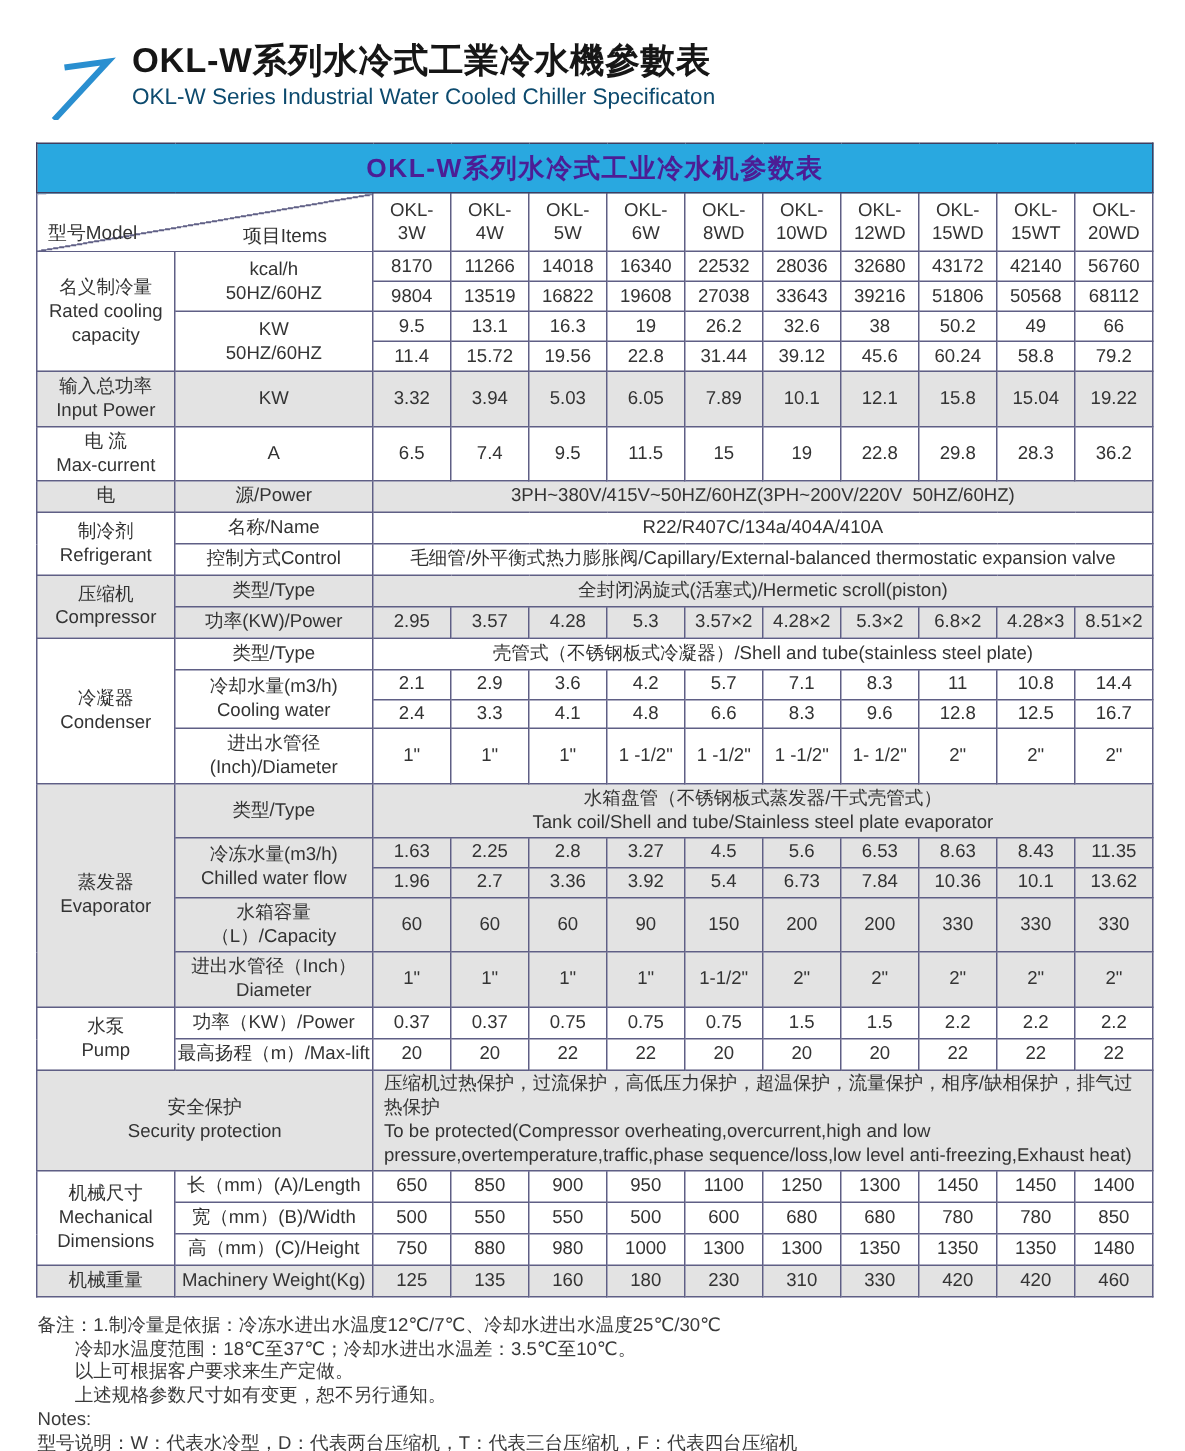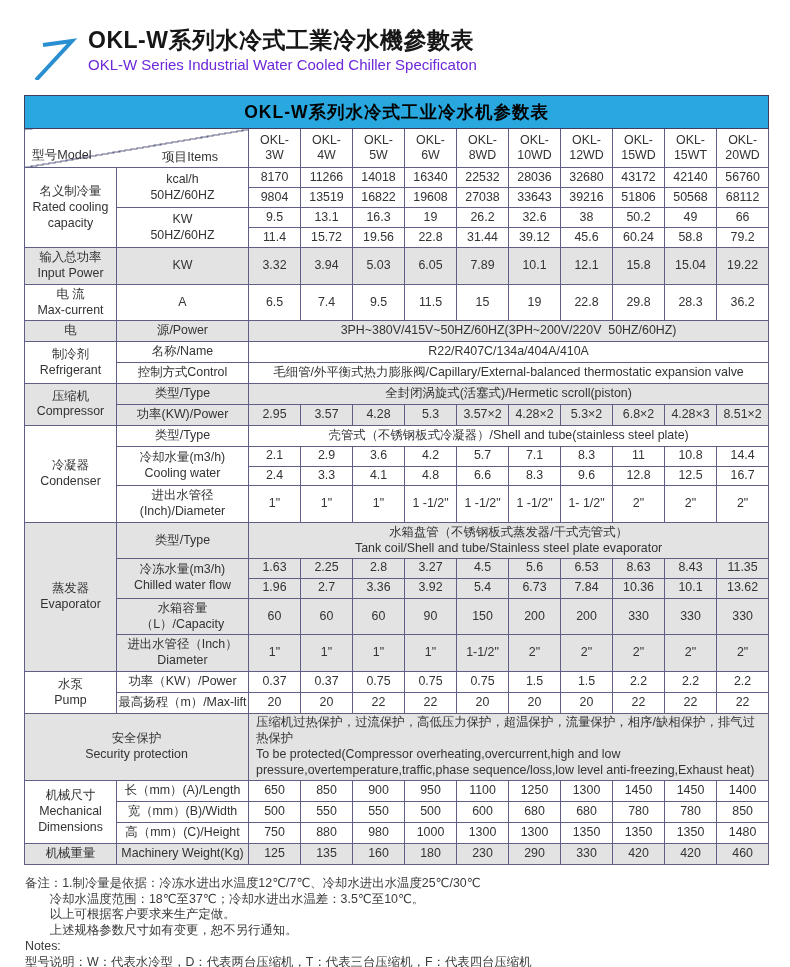--- a/index.html
+++ b/index.html
@@ -2,29 +2,29 @@
 <html><head>
 <meta charset="utf-8">
 <style>
   html,body{margin:0;padding:0;background:#fff;}
   body{width:790px;font-family:"Liberation Sans","DejaVu Sans",sans-serif;color:#222;}
 
   
   .hd{display:flex;align-items:flex-start;padding:7px 0 0 26px;margin-top:20px;}
   .hd-logo{flex:0 0 auto;margin:5px 10px 0 0;}
   .t1{font-size:23px;font-weight:bold;color:#161616;letter-spacing:.5px;line-height:1.15;}
-  .t2{font-size:15px;color:#6d28d9;margin-top:3px;font-weight:500;}
+  .t2{font-size:15px;color:#0c4a6e;margin-top:3px;font-weight:500;}
 
   
   .twrap{margin:15px 0 0 24px;}
   table{border-collapse:collapse;table-layout:fixed;width:744px;border:1px solid #3e3e60;}
   td{border:1px solid #5f5f85;text-align:center;vertical-align:middle;
      padding:1.5px 1px;font-size:12.4px;line-height:1.28;color:#333;background:#fff;}
   tr.g td{background:#e3e3e3;}
-  td.cap{background:#29a8e0;color:#000000;font-size:17.5px;font-weight:bold;
+  td.cap{background:#29a8e0;color:#4c1d95;font-size:17.5px;font-weight:bold;
          letter-spacing:1px;padding:5px 0;border-color:#3e3e60;}
   td.corner{padding:0;height:38px;position:relative;
     background-image:linear-gradient(to bottom right,transparent 49.2%,#5f5f85 49.2%,#5f5f85 50.8%,transparent 50.8%);}
   .c-model{position:absolute;left:7px;bottom:4px;font-size:12.6px;}
   .c-items{position:absolute;right:30px;top:20px;font-size:12.6px;}
   td.model div{line-height:1.25;}
   td.span{white-space:pre-wrap;}
   td.span.left{text-align:left;padding-left:7px;}
   td.lbl,td.item{padding:2px 1px;}
 
@@ -870,21 +870,21 @@
           <td class="val">
             <div>160</div>
           </td>
           <td class="val">
             <div>180</div>
           </td>
           <td class="val">
             <div>230</div>
           </td>
           <td class="val">
-            <div>290</div>
+            <div>310</div>
           </td>
           <td class="val">
             <div>330</div>
           </td>
           <td class="val">
             <div>420</div>
           </td>
           <td class="val">
             <div>420</div>
           </td>

